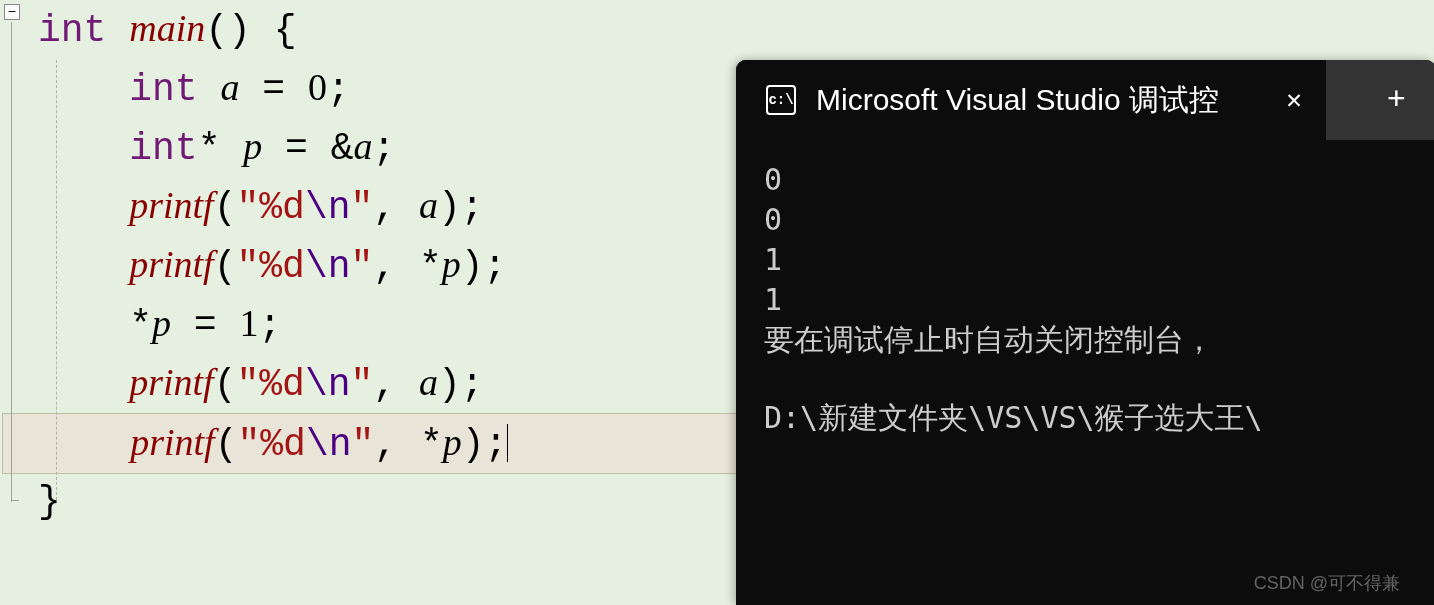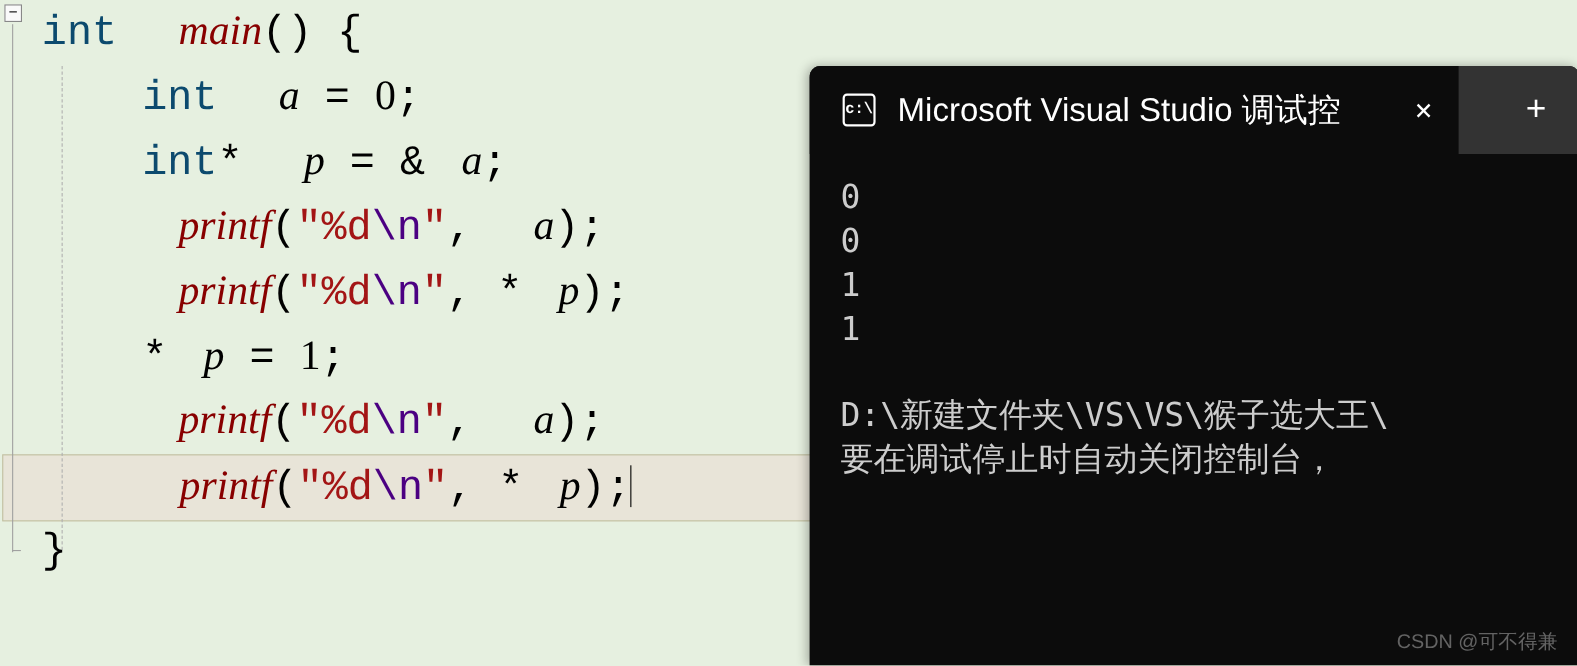--- a/index.html
+++ b/index.html
@@ -74,27 +74,27 @@
       display: block;
       padding-left: 8px;
     }
     .highlight-line {
       background: #e8e4d8;
       border: 1px solid #c0c0a0;
       margin-left: -28px;
       padding-left: 36px;
       margin-right: -100px;
     }
-    .kw { color: #0c4a6e; }
+    .kw { color: #701a75; }
     .fn { color: #880000; }
     .op { color: #000; }
     .str { color: #a31515; }
     .esc { color: #4b0082; }
     .num { font-family: "Times New Roman", serif; }
-    .ident { font-family: "Times New Roman", serif; font-style: italic; margin-left: 33px; }
+    .ident { font-family: "Times New Roman", serif; font-style: italic; }
     .cursor {
       display: inline-block;
       width: 1px;
       height: 38px;
       background: #000;
       vertical-align: middle;
       margin-bottom: 4px;
     }
     
     .console-window {
@@ -170,21 +170,21 @@
     .console-output {
       white-space: pre-wrap;
       word-break: break-all;
     }
     .console-path {
       margin-top: 38px;
     }
     .watermark {
       position: absolute;
       bottom: 10px;
-      right: 20px;
+      right: 36px;
       color: #888;
       font-size: 18px;
       font-family: "Microsoft YaHei", sans-serif;
       opacity: 0.7;
     }
   </style>
 </head>
 <body>
 
 <div class="editor">
@@ -202,17 +202,17 @@
       <div class="tab-title">Microsoft Visual Studio 调试控</div>
       <div class="close-tab">✕</div>
     </div>
     <div class="new-tab">+</div>
   </div>
   <div class="console-body">
     <div class="console-output" id="console-output">0
 0
 1
 1</div>
+    <div class="console-output">要在调试停止时自动关闭控制台，</div>
     <div class="console-output console-path">D:\新建文件夹\VS\VS\猴子选大王\</div>
-    <div class="console-output">要在调试停止时自动关闭控制台，</div>
   </div>
   <div class="watermark">CSDN @可不得兼</div>
 </div>
 
 </body></html>

